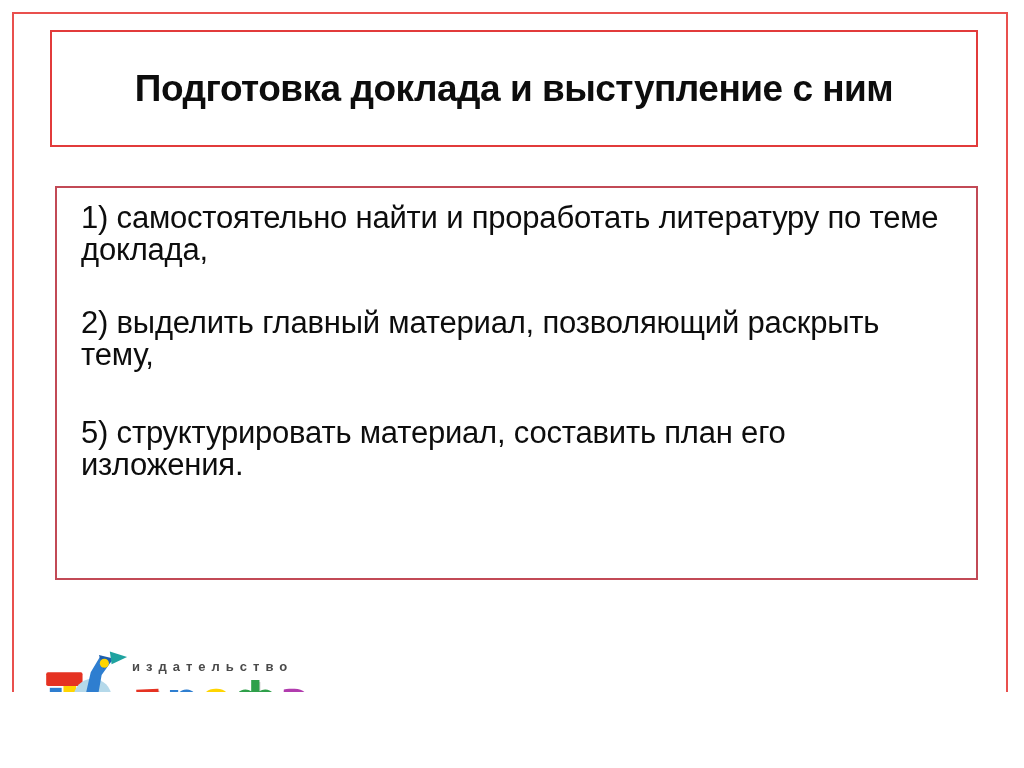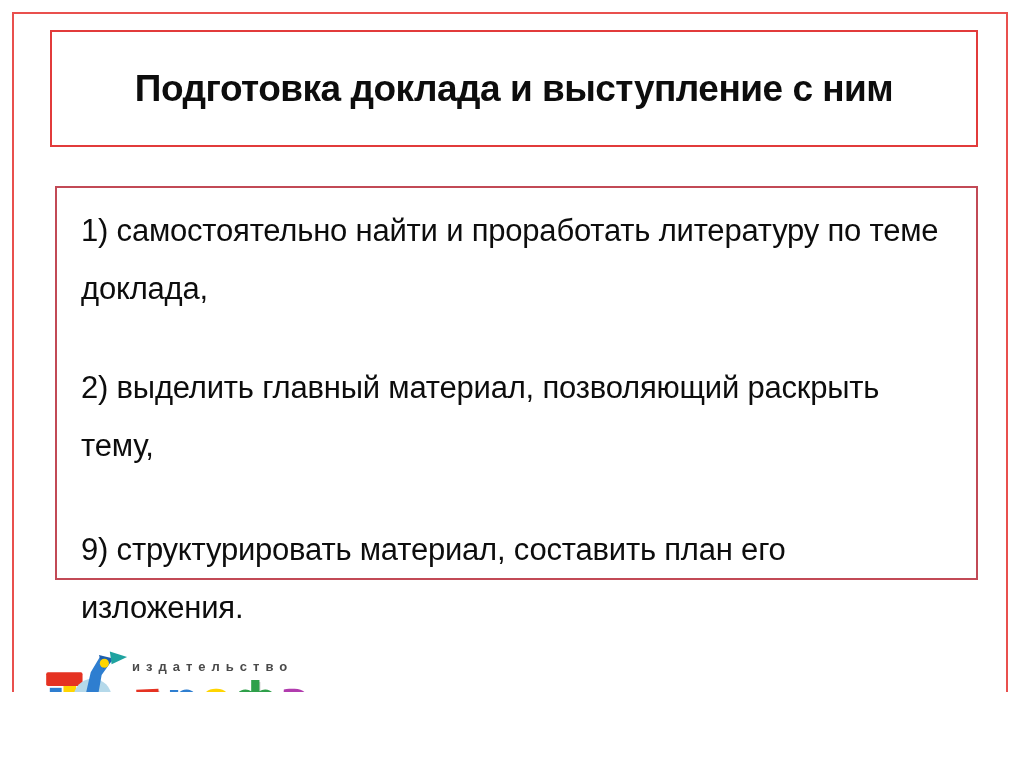--- a/index.html
+++ b/index.html
@@ -55,21 +55,21 @@
     border: 2px solid #c24a56;
     background: #ffffff;
     box-sizing: content-box;
     padding: 0;
   }
   .item {
     margin: 0 0 0 0;
     padding: 0 24px;
     font-size: 31px;
     color: #0d0d0d;
-    line-height: 58px;
+    line-height: 32px;
     letter-spacing: -0.2px;
   }
   .item-1 { margin-top: 14px; }
   .item-2 { margin-top: 41px; }
   .item-3 { margin-top: 46px; }
   .logo {
     position: absolute;
     left: 38px;
     top: 645px;
     display: flex;
@@ -118,21 +118,21 @@
 
   <div class="outer-border"></div>
 
   <div class="title-box">
     <div class="title-line">Подготовка доклада и выступление с ним</div>
   </div>
 
   <div class="content-box">
     <p class="item item-1">1) самостоятельно найти и проработать литературу по теме доклада,</p>
     <p class="item item-2">2) выделить главный материал, позволяющий раскрыть тему,</p>
-    <p class="item item-3">9) структурировать материал, составить план его изложения.</p>
+    <p class="item item-3">5) структурировать материал, составить план его изложения.</p>
   </div>
 
   <div class="logo">
     <svg class="bird" viewBox="0 0 110 112" aria-hidden="true">
 
       <polygon points="0,58 27,58 27,72 7,72 0,65" fill="#2fa04a"></polygon>
       <rect x="9" y="30" width="40" height="15" rx="2" fill="#e53222"></rect>
       <rect x="13" y="47" width="13" height="13" fill="#2e7ed0"></rect>
       <rect x="28" y="45" width="14" height="33" fill="#ffd500"></rect>
       <circle cx="60" cy="58" r="21" fill="#b5d9ea"></circle>

